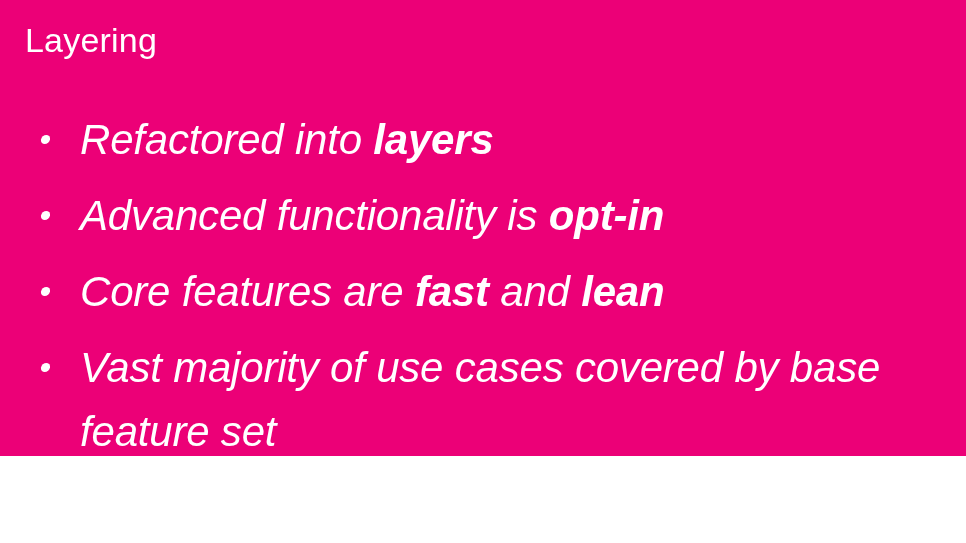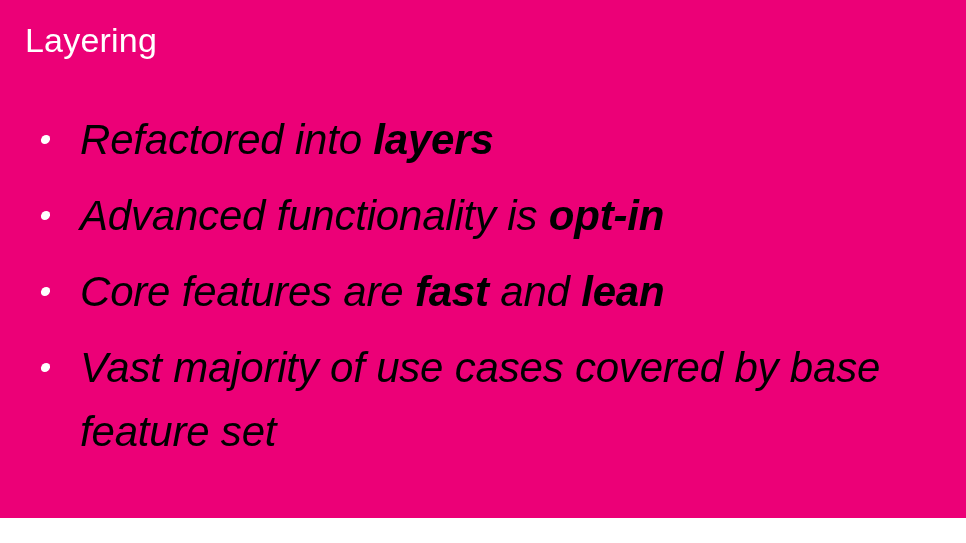--- a/index.html
+++ b/index.html
@@ -10,21 +10,21 @@
   body {
     width: 966px;
     height: 543px;
     overflow: hidden;
     font-family: "Liberation Sans", "DejaVu Sans", sans-serif;
   }
 
   #slide {
     position: relative;
     width: 966px;
-    height: 518px;
+    height: 456px;
     background: #ec0077;
     box-sizing: border-box;
     overflow: hidden;
   }
 
   #slide-title {
     position: absolute;
     left: 25px;
     top: 21px;
     font-family: "Liberation Sans", "DejaVu Sans", sans-serif;
@@ -45,21 +45,21 @@
     margin: 0;
     padding: 0;
     list-style: none;
   }
 
   .bullet-item {
     position: relative;
     display: block;
     margin: 0 0 12px 0;
     padding: 0 0 0 50px;
-    color: #000000;
+    color: #ffffff;
     font-family: "Liberation Sans Narrow", "Liberation Sans", "DejaVu Sans", sans-serif;
     font-size: 42px;
     font-style: italic;
     font-weight: 400;
     line-height: 64px;
     letter-spacing: -0.2px;
     -webkit-font-smoothing: antialiased;
   }
 
   .bullet-marker {

